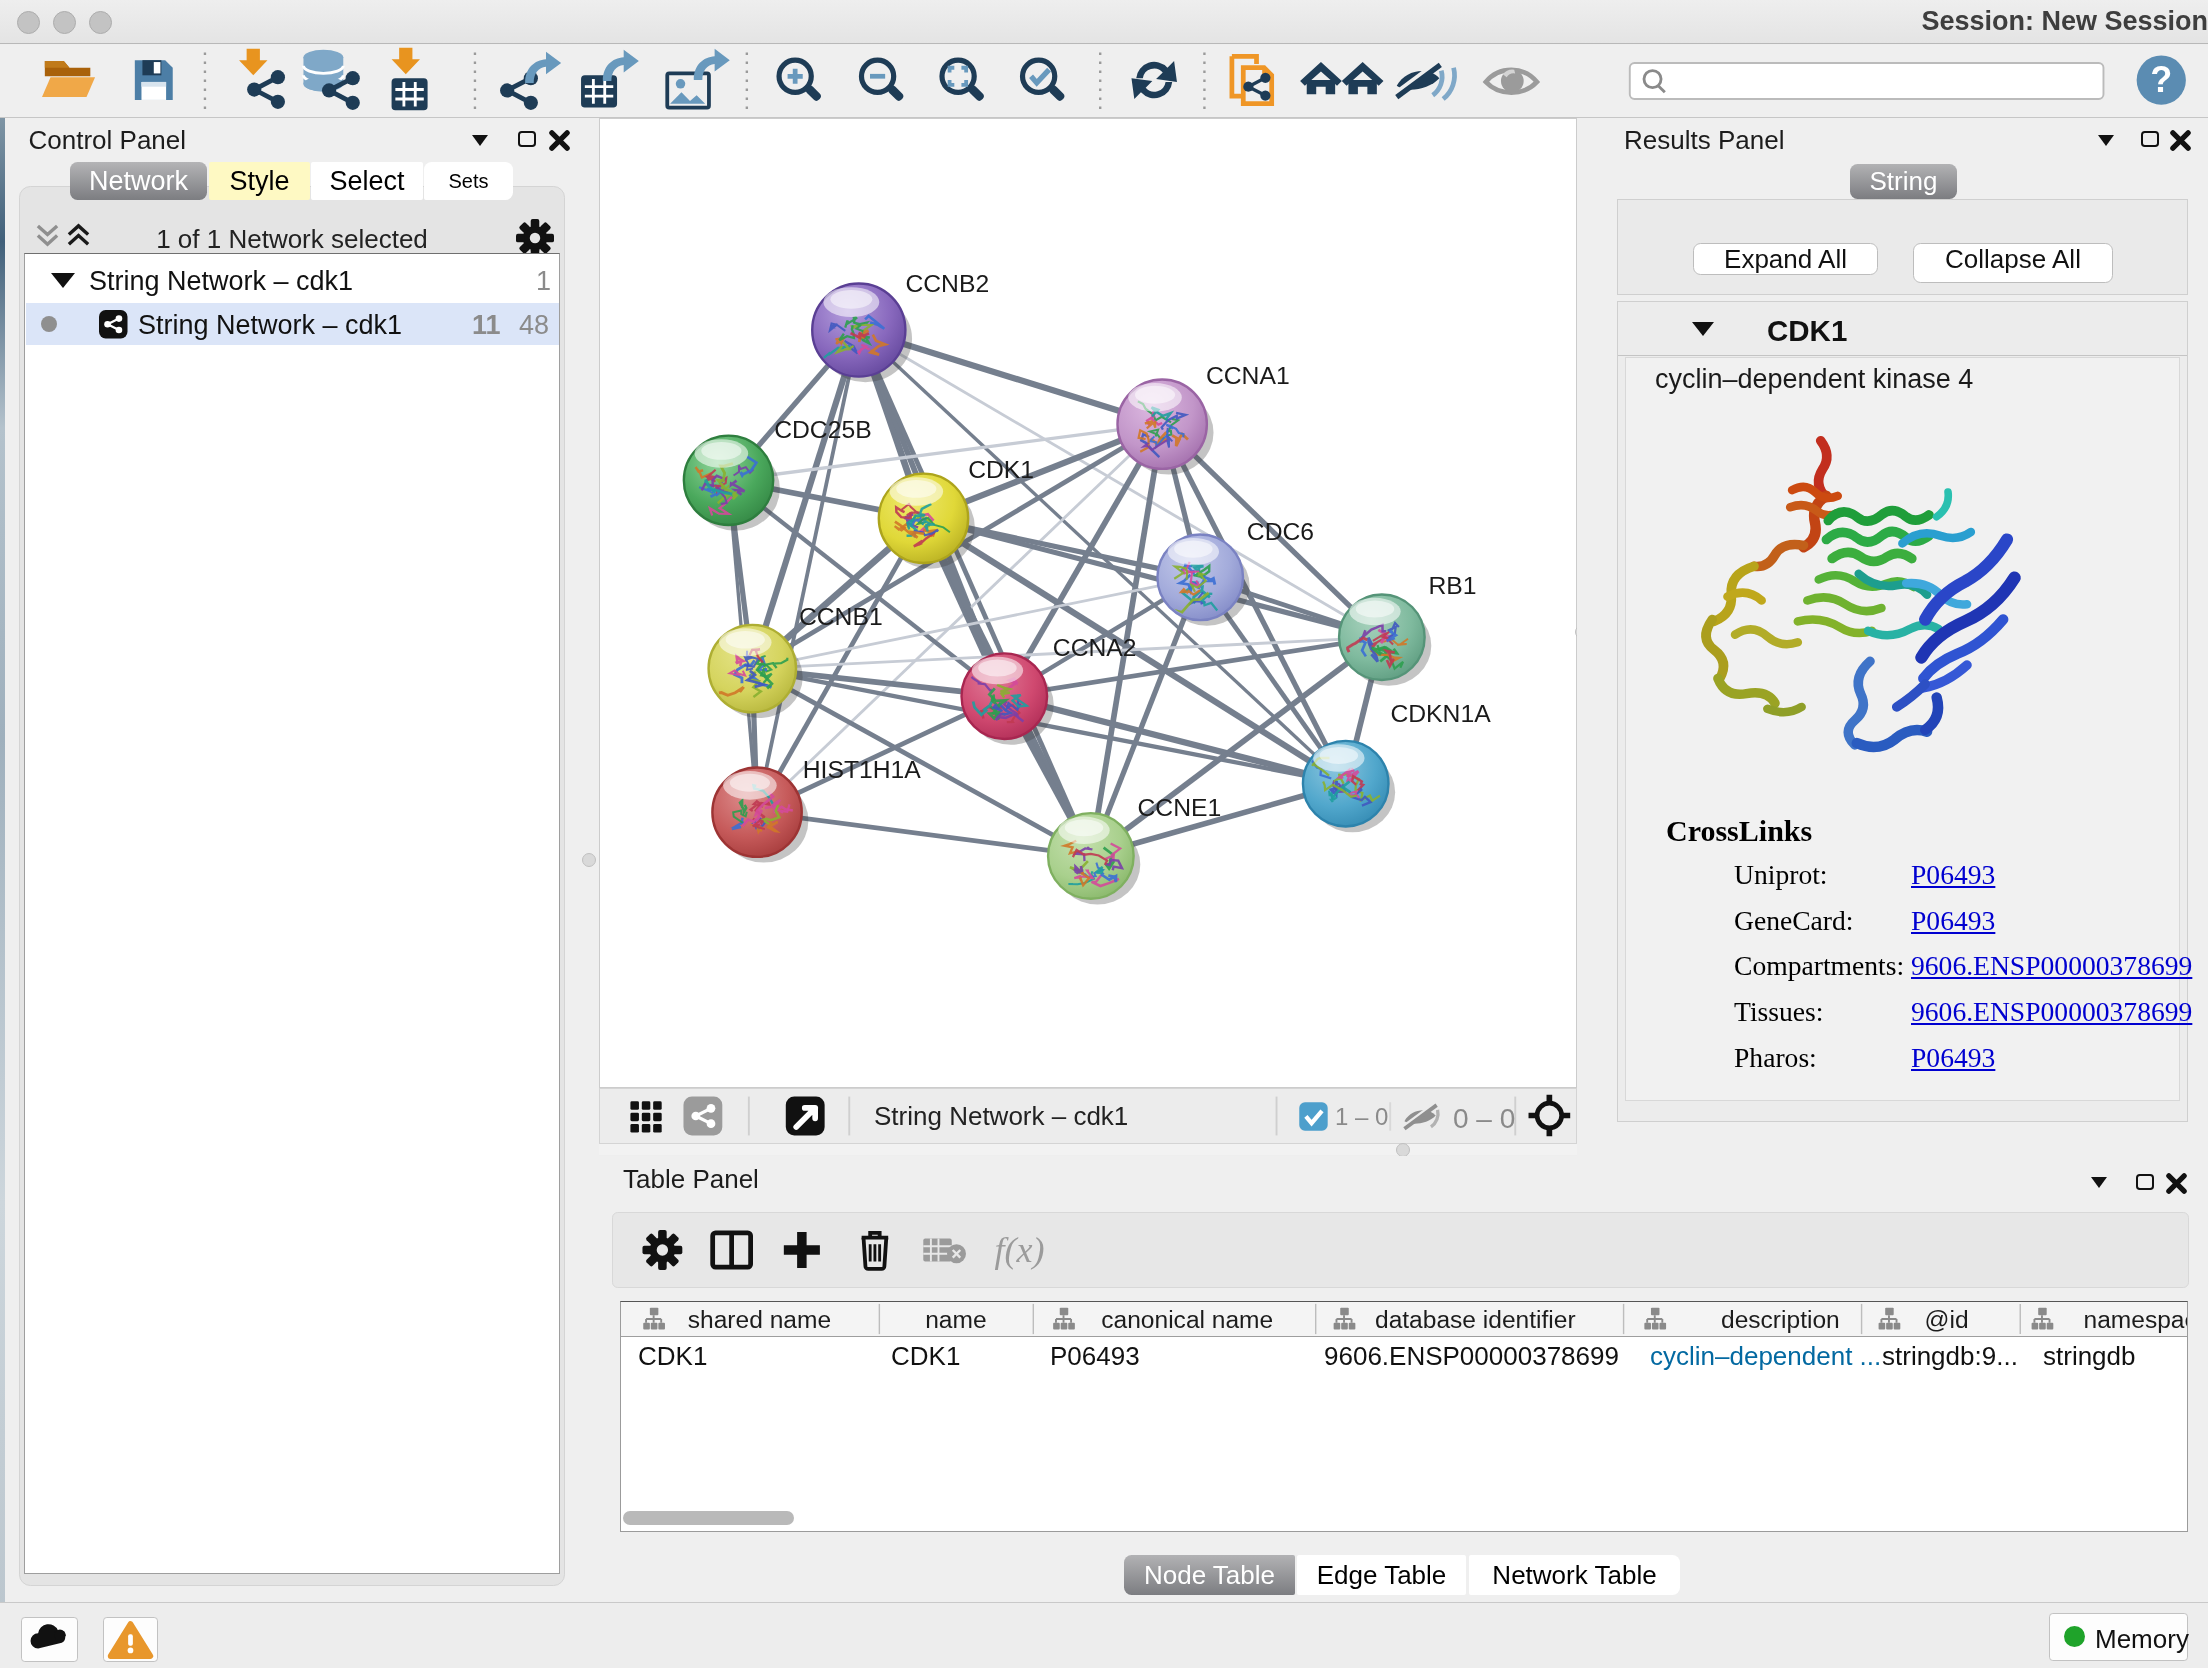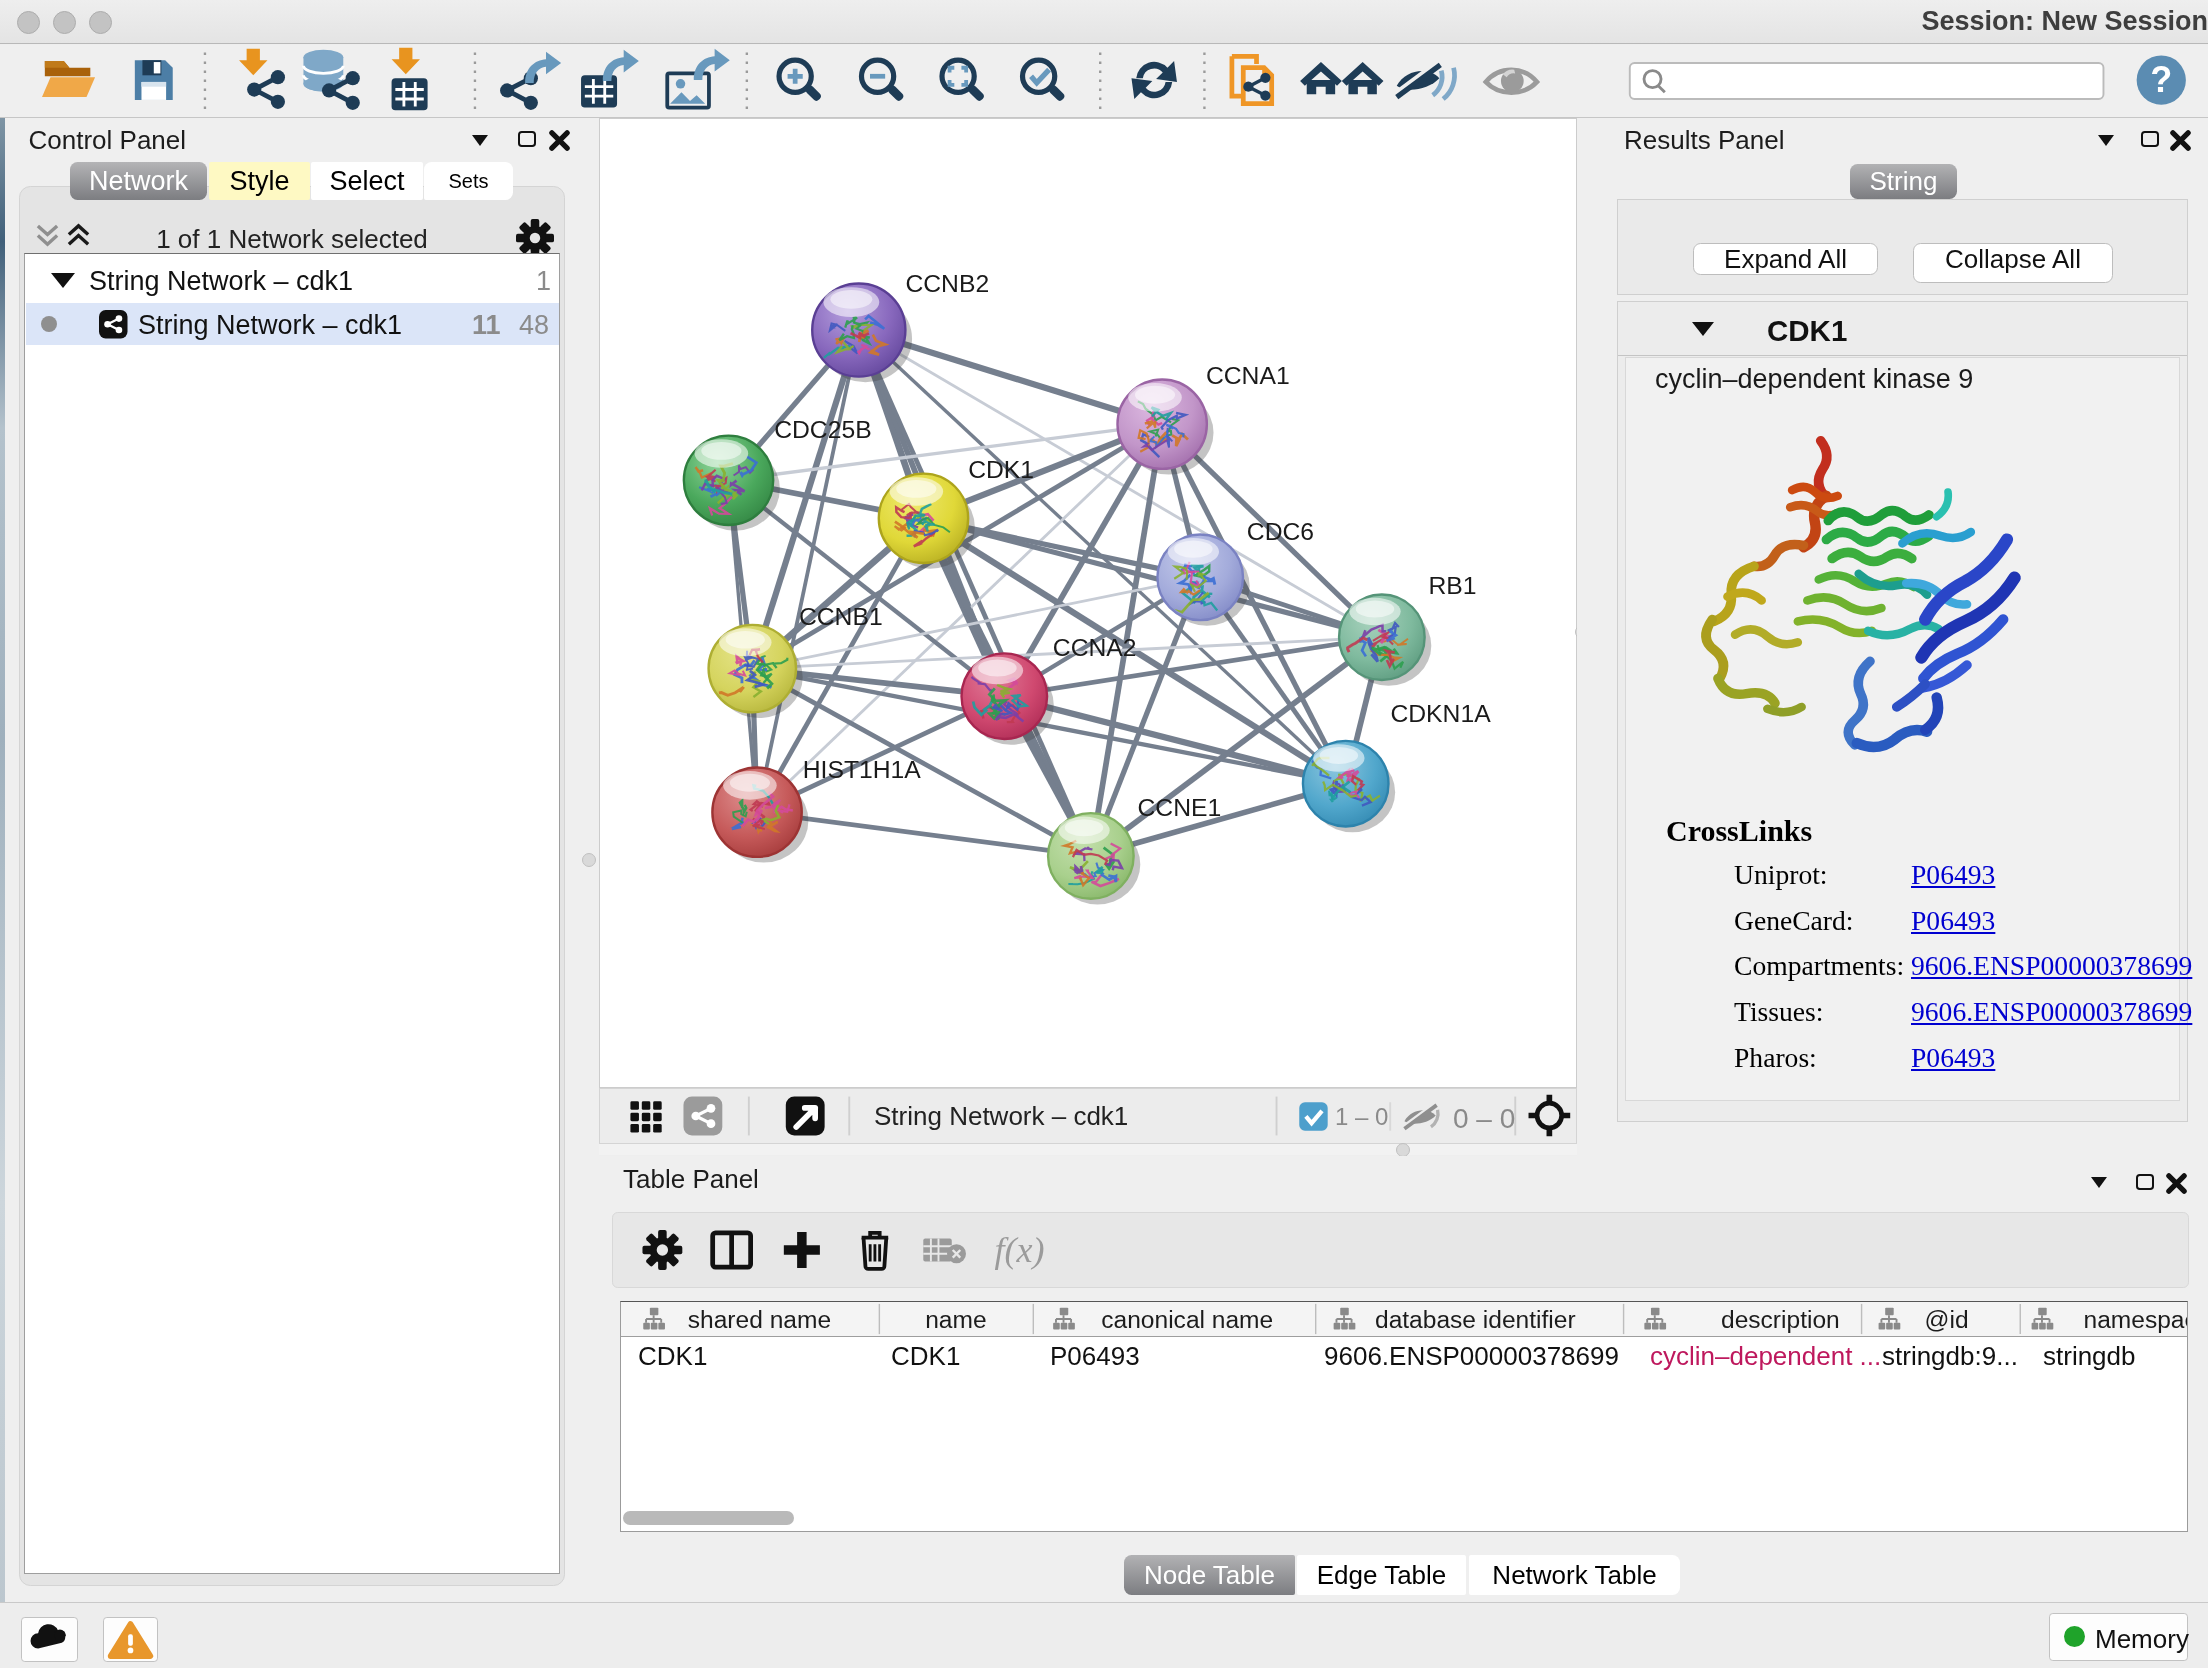--- a/index.html
+++ b/index.html
@@ -691,21 +691,21 @@
 
 <div class="abs" style="left:1617px;top:199px;width:571px;height:96px;background:#eaeaea;border:1px solid #cfcfcf;"></div>
 <div class="wbtn" style="left:1693px;top:243px;width:185px;height:32px;line-height:30px;">Expand All</div>
 <div class="wbtn" style="left:1913px;top:243px;width:200px;height:40px;line-height:30px;">Collapse All</div>
 
 <div class="abs" style="left:1617px;top:301px;width:571px;height:821px;background:#ececec;border:1px solid #cfcfcf;"></div>
 <div class="abs" style="left:1692px;top:322px;width:0;height:0;border-left:11.4px solid transparent;border-right:11.4px solid transparent;border-top:14.3px solid #111;"></div>
 <div class="abs" style="left:1767px;top:314px;font-size:29.5px;font-weight:bold;color:#111;">CDK1</div>
 <div class="abs" style="left:1618px;top:355px;width:569px;height:1px;background:#c4c4c4;"></div>
 <div class="abs" style="left:1625px;top:357px;width:555px;height:744px;background:#f1f1f1;border:1px solid #d8d8d8;"></div>
-<div class="abs" style="left:1655px;top:364px;font-size:27px;color:#1a1a1a;">cyclin–dependent kinase 9</div>
+<div class="abs" style="left:1655px;top:364px;font-size:27px;color:#1a1a1a;">cyclin–dependent kinase 4</div>
 
 <div class="abs" id="protein" style="left:1678px;top:433px;width:348px;height:333px;"><svg width="348" height="333" viewBox="0 0 366 350">
       <g fill="none" stroke-linecap="round">
         <path d="M150,8 q12,16 2,30 q-10,16 4,30" stroke="#c22e1e" stroke-width="10"></path>
         <path d="M156,66 q-16,10 -12,28 q4,18 -12,26" stroke="#c24414" stroke-width="11"></path>
         <path d="M132,118 q-22,-4 -30,10 q-8,14 -22,12" stroke="#c2601a" stroke-width="10"></path>
         <path d="M120,60 q14,-8 24,2 q10,10 24,4" stroke="#cc4a10" stroke-width="9"></path>
         <path d="M118,78 q16,-6 28,4 q10,8 22,2" stroke="#c85a18" stroke-width="9"></path>
         <path d="M80,140 q-26,8 -24,30 q2,20 -18,28" stroke="#b8a41a" stroke-width="10"></path>
         <path d="M36,196 q-14,20 2,32 q16,12 6,30" stroke="#ab9e1e" stroke-width="10"></path>
@@ -830,21 +830,21 @@
 <text x="1222" y="27">description</text>
 <text x="1398" y="27">@id</text>
 <text x="1543" y="27" text-anchor="start">namespac</text>
 </g>
 </svg>
 </div>
 <div class="abs" style="left:638px;top:1341px;font-size:26px;color:#111;">CDK1</div>
 <div class="abs" style="left:891px;top:1341px;font-size:26px;color:#111;">CDK1</div>
 <div class="abs" style="left:1050px;top:1341px;font-size:26px;color:#111;">P06493</div>
 <div class="abs" style="left:1324px;top:1341px;font-size:26px;color:#111;">9606.ENSP00000378699</div>
-<div class="abs" style="left:1650px;top:1341px;font-size:26px;color:#be185d;">cyclin–dependent ...</div>
+<div class="abs" style="left:1650px;top:1341px;font-size:26px;color:#0369a1;">cyclin–dependent ...</div>
 <div class="abs" style="left:1882px;top:1341px;font-size:26px;color:#111;">stringdb:9...</div>
 <div class="abs" style="left:2043px;top:1341px;font-size:26px;color:#111;">stringdb</div>
 <div class="abs" style="left:623px;top:1511px;width:171px;height:14.3px;background:#b9b9b9;border-radius:7.6px;"></div>
 
 <div class="abs" style="left:1124px;top:1555px;width:171px;height:40px;background:linear-gradient(#b2b2b4,#7c7d81);border-radius:7.6px 1.9px 1.9px 7.6px;color:#fff;font-size:26px;text-align:center;line-height:40px;">Node Table</div>
 <div class="abs" style="left:1297px;top:1555px;width:169px;height:40px;background:#fff;border-radius:1.9px;color:#000;font-size:26px;text-align:center;line-height:40px;">Edge Table</div>
 <div class="abs" style="left:1469px;top:1555px;width:211px;height:40px;background:#fff;border-radius:1.9px 7.6px 7.6px 1.9px;color:#000;font-size:26px;text-align:center;line-height:40px;">Network Table</div>
 
 <div class="abs" style="left:0;top:1602px;width:2208px;height:67px;background:#ededed;border-top:1px solid #c9c9c9;"></div>
 <div class="abs" style="left:21px;top:1617px;width:57px;height:45px;background:#fdfdfd;border:1px solid #c2c2c2;border-radius:3.8px;"><svg width="55" height="43" viewBox="0 0 58 45">

